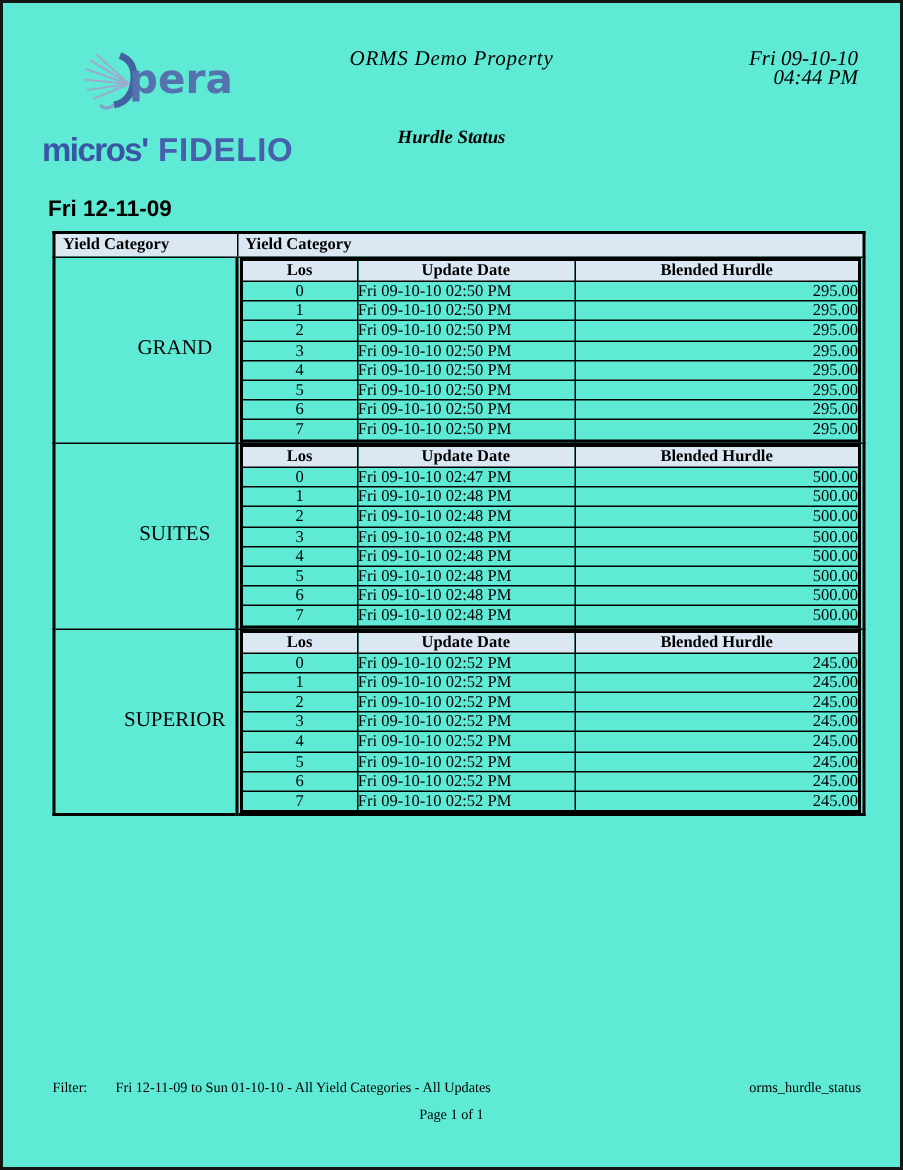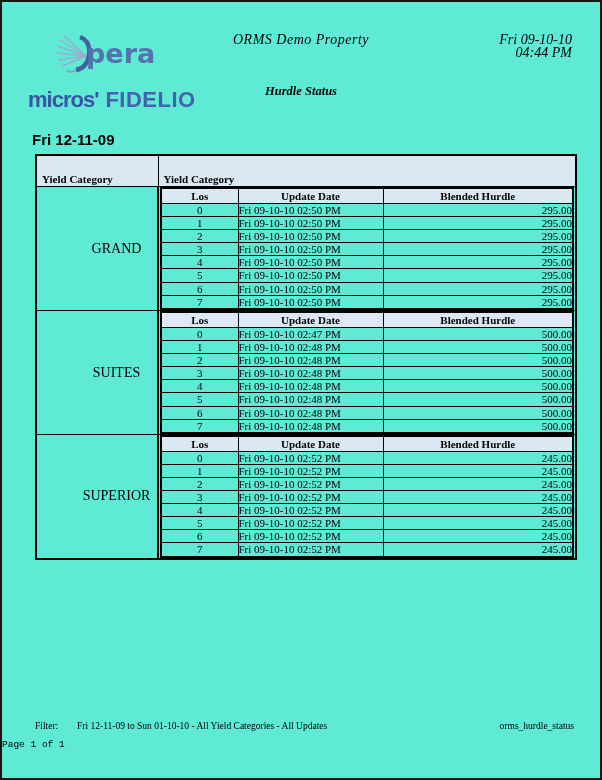--- a/index.html
+++ b/index.html
@@ -67,21 +67,21 @@
     border-collapse:collapse;
     table-layout:fixed;
     border:2px solid #000;
     font-size:11px;
   }
   table.outer col.c-cat { width:122px; }
   .hdr-cell {
     border:1px solid #000;
     font-weight:bold;
     text-align:left;
-    padding:17px 0 1px 5px;
+    padding:1px 0 1px 5px;
     height:16px;
   }
   td.section-cat {
     border:1px solid #000;
     border-right:2px solid #000;
     text-align:center;
     vertical-align:middle;
     font-size:14px;
     padding-left:39px;
   }
@@ -116,21 +116,21 @@
   
   .footer-line {
     position:absolute; left:33px; right:26px; top:719px;
     display:flex; font-size:9.5px;
   }
   .footer-filter-label { width:42px; }
   .footer-filter-value { flex:1; }
   .footer-report-name { text-align:right; }
   .footer-page {
     position:absolute; left:0; right:0; top:737px;
-    font-size:9.5px;font-family:Liberation Mono, monospace;
+    text-align:center; font-size:9.5px;
   }
 </style>
 </head>
 <body>
 
 <div class="page">
 
   <div class="logo-block">
     <div class="opera-logo">
       <span class="opera-fan">

